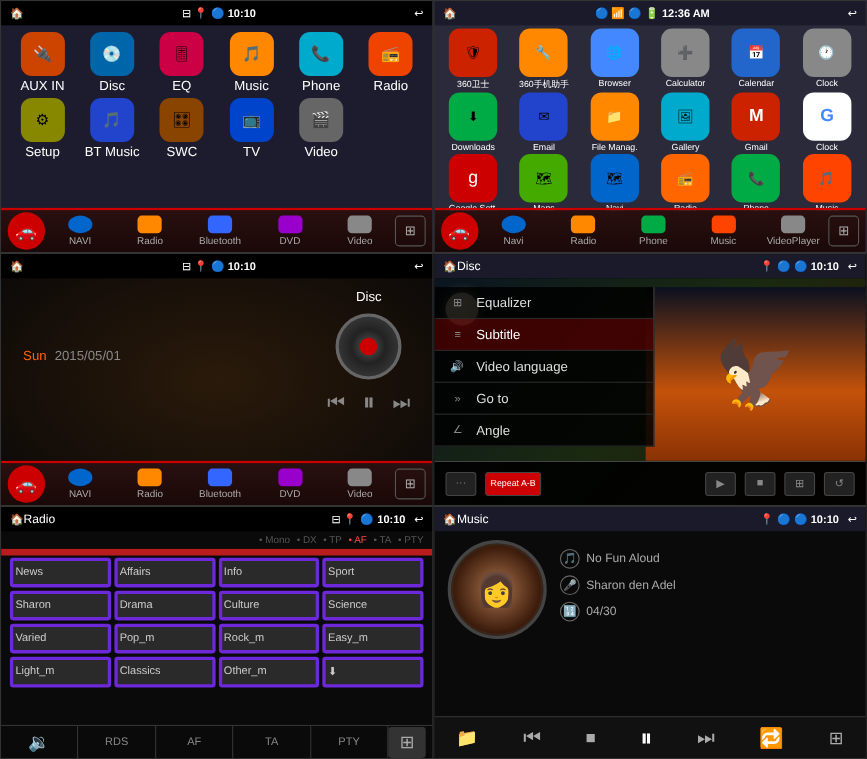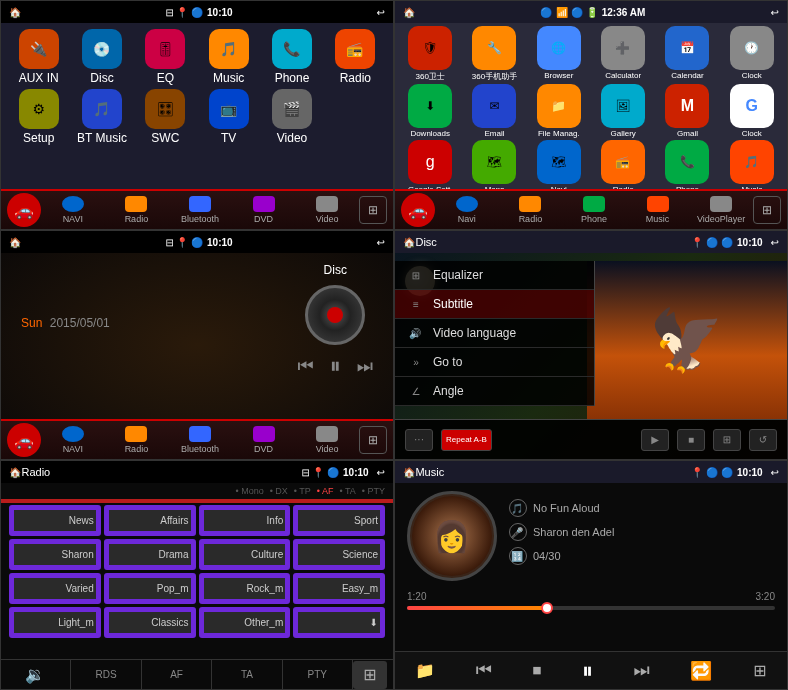--- a/index.html
+++ b/index.html
@@ -58,28 +58,28 @@
     #p4 .menu-item.active { background: rgba(200,0,0,0.3); color: #fff; }
     #p4 .menu-icon { width: 18px; height: 12px; display: flex; align-items: center; justify-content: center; color: #888; font-size: 10px; }
     #p4 .bottom-controls { position: absolute; bottom: 0; left: 0; right: 0; height: 40px; background: rgba(0,0,0,0.9); display: flex; align-items: center; border-top: 1px solid #444; }
     #p4 .ctrl-row { display: flex; align-items: center; width: 100%; padding: 0 10px; gap: 8px; }
     #p4 .ctrl-btn { width: 28px; height: 22px; background: #222; border: 1px solid #444; border-radius: 3px; display: flex; align-items: center; justify-content: center; color: #888; font-size: 10px; }
     #p4 .ctrl-btn.red { background: #c00; color: #fff; font-size: 8px; padding: 2px 6px; width: auto; }
 
     
     #p5 { background: #0a0a0a; }
     #p5 .status-bar { background: #000; height: 22px; display: flex; align-items: center; justify-content: space-between; padding: 0 8px; color: #fff; font-size: 10px; }
-    #p5 .radio-header { display: flex; padding: 3px 8px; gap: 8px; border-bottom: 4px solid #b91c1c; }
+    #p5 .radio-header { display: flex; padding: 3px 8px; gap: 8px; border-bottom: 6px solid #b91c1c; }
     #p5 .radio-indicators { display: flex; gap: 6px; margin-left: auto; }
     #p5 .indicator { font-size: 9px; color: #555; }
     #p5 .indicator.active { color: #ff4444; }
     #p5 .pty-row { display: flex; align-items: center; padding: 4px 8px; gap: 4px; }
     #p5 .pty-label { color: #aaa; font-size: 11px; min-width: 60px; }
     #p5 .pty-grid { display: grid; grid-template-columns: repeat(4, 1fr); gap: 3px; padding: 2px 8px; }
-    #p5 .pty-btn { background: #2a2a2a; border: 5px solid #6d28d9; border-radius: 3px; color: #ccc; font-size: 10px; padding: 5px 2px; text-align: right; cursor: pointer; }
+    #p5 .pty-btn { background: #2a2a2a; border: 3px solid #6d28d9; border-radius: 3px; color: #ccc; font-size: 10px; padding: 5px 2px; text-align: left; cursor: pointer; }
     #p5 .bottom-controls { position: absolute; bottom: 0; left: 0; right: 0; height: 30px; background: #0a0a0a; display: flex; align-items: center; border-top: 1px solid #333; }
     #p5 .bot-btn { flex: 1; text-align: center; color: #888; font-size: 10px; border-right: 1px solid #333; height: 100%; display: flex; align-items: center; justify-content: center; }
     #p5 .settings-btn { width: 34px; height: 28px; background: #333; border-radius: 3px; display: flex; align-items: center; justify-content: center; margin-right: 6px; }
 
     
     #p6 { background: #0a0a0a; }
     #p6 .status-bar { background: #1a1a2a; height: 22px; display: flex; align-items: center; justify-content: space-between; padding: 0 8px; color: #fff; font-size: 10px; }
     #p6 .music-content { padding: 8px 12px; display: flex; gap: 12px; }
     #p6 .album-art { width: 90px; height: 90px; border-radius: 50%; background: radial-gradient(circle, #5a3a2a 0%, #2a1a10 100%); border: 3px solid #444; display: flex; align-items: center; justify-content: center; font-size: 40px; overflow: hidden; flex-shrink: 0; }
     #p6 .music-info { flex: 1; display: flex; flex-direction: column; gap: 6px; padding-top: 8px; }
@@ -458,30 +458,20 @@
       <div class="artist-row">
         <div class="artist-icon">🎤</div>
         <span>Sharon den Adel</span>
       </div>
       <div class="artist-row">
         <div class="artist-icon">🔢</div>
         <span>04/30</span>
       </div>
     </div>
   </div>
-  <div class="progress-area">
-    <div class="time-row">
-      <span>1:20</span>
-      <span>3:20</span>
-    </div>
-    <div class="progress-bar-container">
-      <div class="progress-fill"></div>
-      <div class="progress-dot"></div>
-    </div>
-  </div>
   <div class="bottom-controls">
     <span class="play-ctrl" style="font-size:16px;">📁</span>
     <span class="play-ctrl">⏮</span>
     <span class="play-ctrl">⏹</span>
     <span class="play-ctrl big">⏸</span>
     <span class="play-ctrl">⏭</span>
     <span class="play-ctrl">🔁</span>
     <span class="play-ctrl" style="font-size:16px;">⊞</span>
   </div>
 </div>

